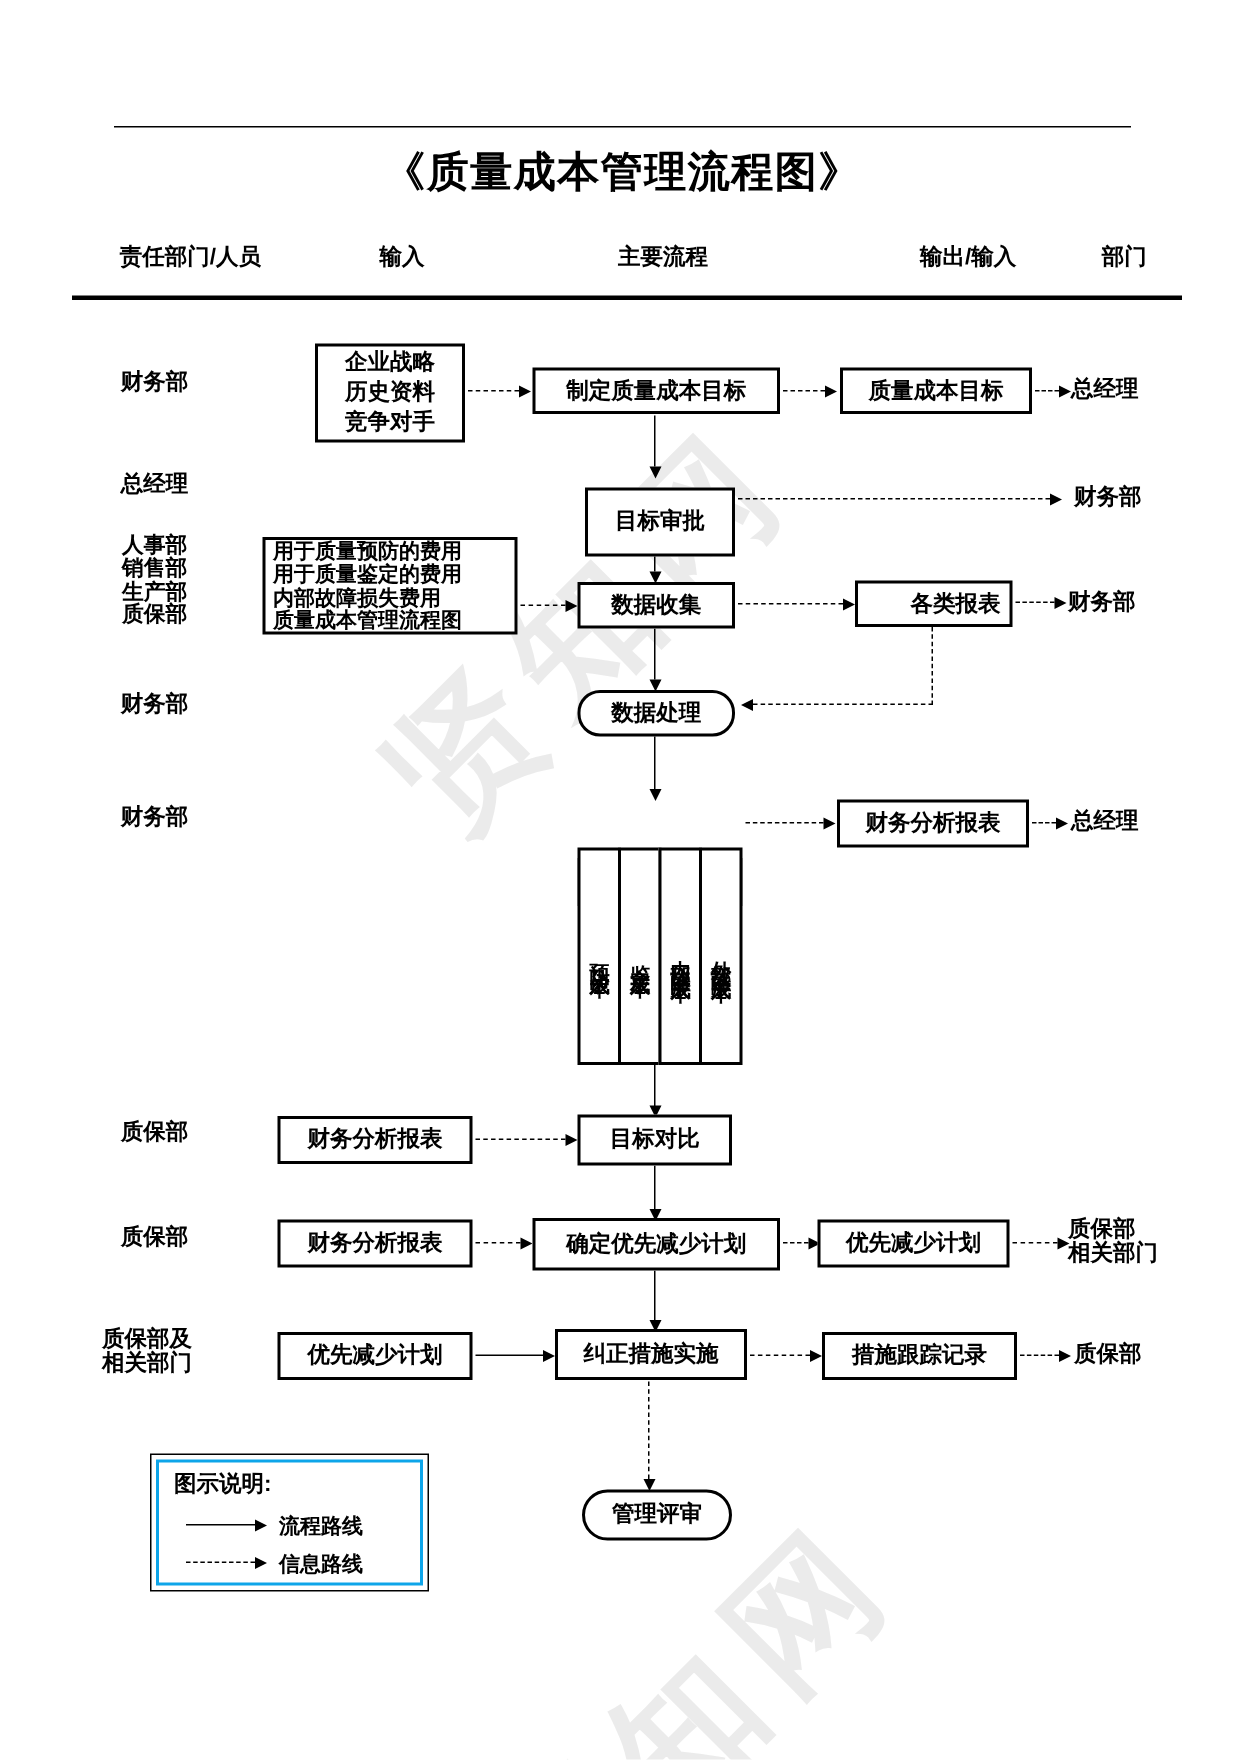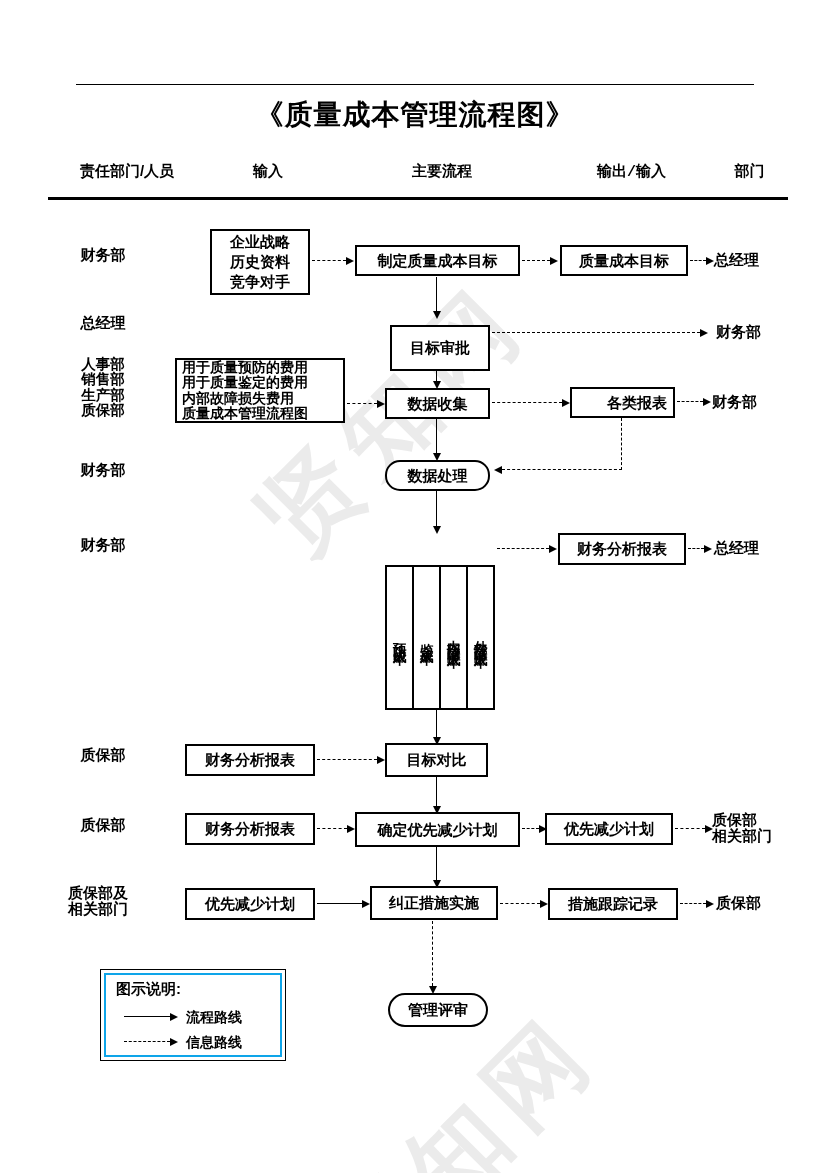--- a/index.html
+++ b/index.html
@@ -38,21 +38,21 @@
 
   <div class="wm" style="left:230px; top:355px;">贤知网</div>
   <div class="wm" style="left:300px; top:1085px;">贤知网</div>
 
   <div class="thin" style="left:76px; top:84px; width:678px;"></div>
   <div class="title">《质量成本管理流程图》</div>
 
   <div class="hdr" style="left:62px; top:162px; width:130px;">责任部门/人员</div>
   <div class="hdr" style="left:238px; top:162px; width:60px;">输入</div>
   <div class="hdr" style="left:392px; top:162px; width:100px;">主要流程</div>
-  <div class="hdr" style="left:584px; top:162px; width:95px;font-family:Liberation Mono, monospace;">输出/输入</div>
+  <div class="hdr" style="left:598px; top:162px; width:95px;">输出/输入</div>
   <div class="hdr" style="left:722px; top:162px; width:55px;">部门</div>
   <div class="thick" style="left:48px; top:197px; width:740px;"></div>
 
   <div class="lbl" style="left:58px; top:247px; width:90px; text-align:center;">财务部</div>
   <div class="box" style="left:210px; top:229px; width:100px; height:66px;text-align:right;">
     <span>企业战略</span>
     <span>历史资料</span>
     <span>竞争对手</span>
   </div>
   <div class="hl dash" style="left:312px; top:260px; width:34px;"></div>

